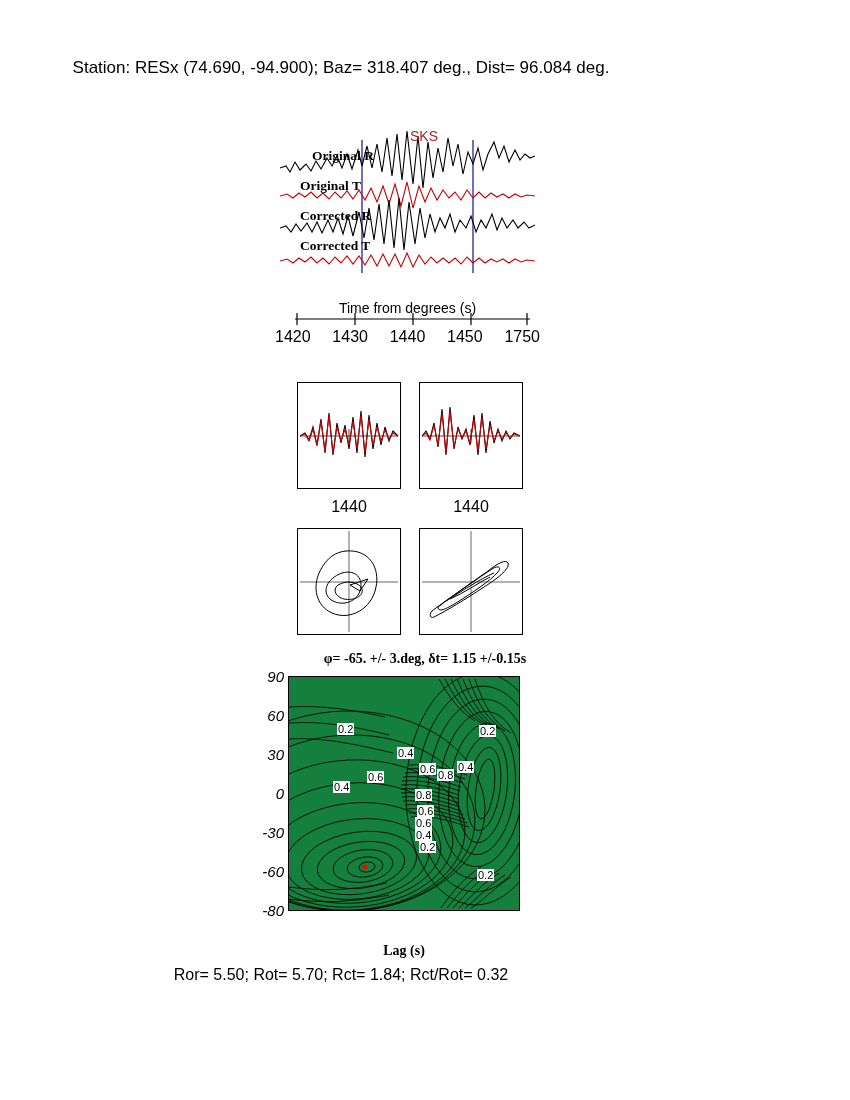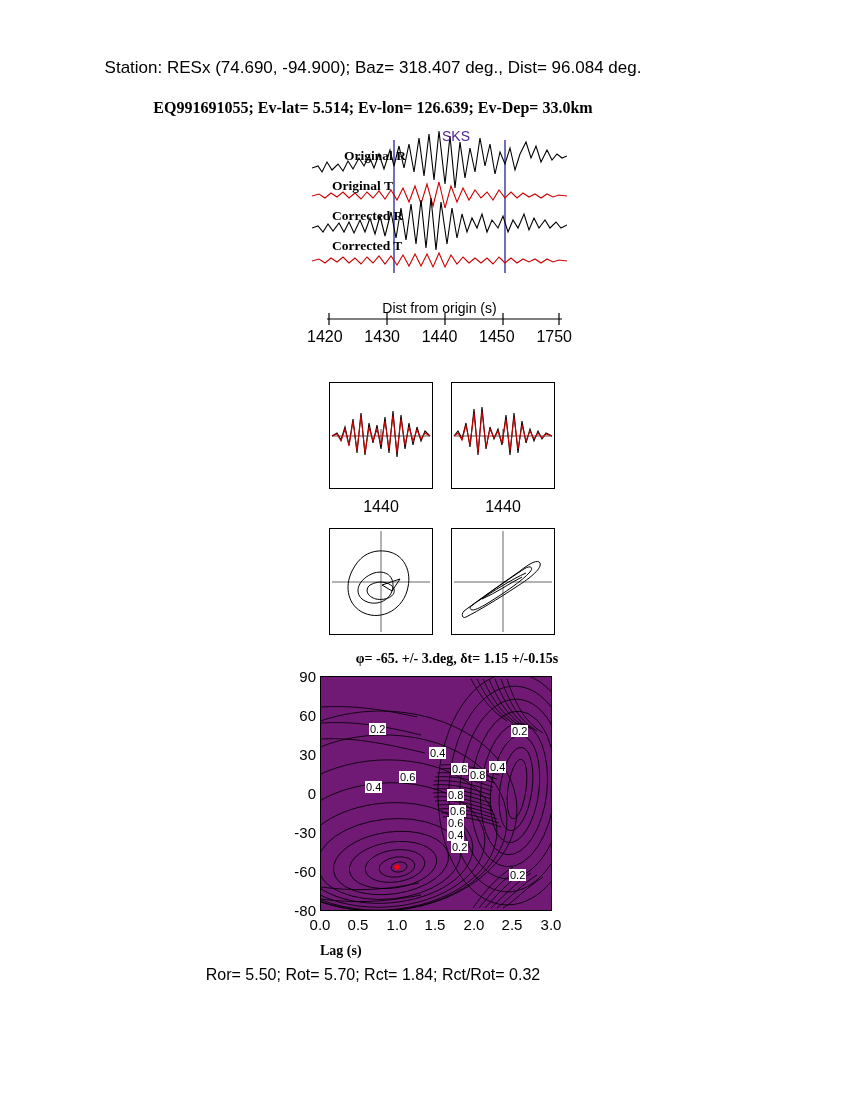--- a/index.html
+++ b/index.html
@@ -12,21 +12,20 @@
     height: 1100px;
     position: relative;
     font-family: "Liberation Sans", sans-serif;
     color: #000000;
     overflow: hidden;
   }
   .page {
     position: relative;
     width: 682px;
     height: 1100px;
-    margin-left: 32px;
   }
   .title-line {
     position: absolute;
     width: 100%;
     text-align: center;
     font-family: "Liberation Sans", sans-serif;
     white-space: nowrap;
   }
   #header-station {
     top: 58px;
@@ -61,21 +60,21 @@
     font-size: 13.5px;
     white-space: nowrap;
   }
   #label-original-r { left: 32px; top: 20px; }
   #label-original-t { left: 20px; top: 50px; }
   #label-corrected-r { left: 20px; top: 80px; }
   #label-corrected-t { left: 20px; top: 110px; }
   #label-sks {
     left: 130px;
     top: 0px;
-    color: #4c1d95;
+    color: #b91c1c;
     font-family: "Liberation Sans", sans-serif;
     font-weight: normal;
     font-size: 14px;
   }
   #time-axis-wrap {
     position: absolute;
     left: 275px;
     top: 300px;
     width: 265px;
     height: 60px;
@@ -129,21 +128,21 @@
     font-weight: bold;
   }
   #contour-panel {
     position: absolute;
     left: 288px;
     top: 676px;
     width: 232px;
     height: 235px;
     border: 1px solid #000;
     box-sizing: border-box;
-    background: #701a75;
+    background: #15803d;
   }
   #contour-ylabel {
     position: absolute;
     left: 238px;
     top: 730px;
     width: 130px;
     text-align: center;
     font-size: 14px;
     font-weight: bold;
     transform: rotate(-90deg);
@@ -157,59 +156,59 @@
     text-align: right;
     font-size: 15px;
     font-family: "Liberation Sans", sans-serif;
   }
   #y-ticks {
     position: absolute;
     left: 244px;
     top: 676px;
     width: 40px;
     height: 235px;
+    font-style: italic;
   }
   #x-ticks {
     position: absolute;
     left: 258px;
     top: 916px;
     width: 292px;
     height: 20px;
   }
   .x-tick-label {
     position: absolute;
     width: 60px;
     text-align: center;
     font-size: 15px;
   }
   #contour-xlabel {
     position: absolute;
     left: 288px;
     top: 943px;
     width: 232px;
-    text-align: left;
+    text-align: center;
     font-size: 14px;
     font-weight: bold;
     font-family: "Liberation Serif", serif;
   }
   .clab {
     position: absolute;
     font-size: 11px;
     background: #fff;
     padding: 0 1px;
     font-family: "Liberation Sans", sans-serif;
   }
 </style>
 </head>
 <body>
 
 <div class="page">
 
   <div class="title-line" id="header-station">Station: RESx (74.690,  -94.900); Baz=  318.407 deg., Dist=   96.084 deg.</div>
-  <div class="title-line" id="header-event">EQ991691055; Ev-lat=   5.514; Ev-lon= 126.639; Ev-Dep= 33.0km</div>
 
   <div id="waveform-panel">
     <svg width="255" height="190" viewBox="0 0 255 190">
 
       <line x1="82" y1="12" x2="82" y2="145" stroke="#3333aa" stroke-width="1.4"></line>
       <line x1="193" y1="12" x2="193" y2="145" stroke="#3333aa" stroke-width="1.4"></line>
 
       <path fill="none" stroke="#000000" stroke-width="1.1" d="M0,40 L6,38 L10,44 L15,34 L20,42 L26,36 L31,43 L36,33 L41,41 L47,30 L52,38 L57,28 L62,40 L67,26 L72,41 L78,22 L82,38 L87,18 L92,40 L97,16 L102,44 L107,10 L112,48 L117,6 L122,52 L127,3 L133,56 L138,8 L143,60 L148,14 L153,50 L158,20 L163,44 L168,10 L173,38 L178,16 L183,46 L188,24 L193,36 L198,20 L203,42 L208,26 L214,14 L219,30 L224,18 L229,34 L235,22 L240,32 L245,26 L250,30 L255,28"></path>
 
       <path fill="none" stroke="#cc0000" stroke-width="1.1" d="M0,68 L7,66 L13,70 L19,65 L25,69 L31,64 L37,70 L43,65 L49,71 L55,64 L61,70 L67,63 L73,71 L79,62 L85,72 L91,60 L97,74 L103,58 L109,76 L115,56 L121,78 L127,54 L133,80 L139,58 L145,74 L151,60 L157,72 L163,62 L169,70 L175,64 L181,72 L187,62 L193,70 L199,64 L205,70 L211,65 L217,69 L223,66 L229,70 L235,66 L241,69 L247,67 L255,68"></path>
@@ -220,21 +219,21 @@
     </svg>
 
     <div class="wf-label" id="label-original-r">Original R</div>
     <div class="wf-label" id="label-original-t">Original T</div>
     <div class="wf-label" id="label-corrected-r">Corrected R</div>
     <div class="wf-label" id="label-corrected-t">Corrected T</div>
     <div class="wf-label" id="label-sks">SKS</div>
   </div>
 
   <div id="time-axis-wrap">
-    <div id="time-axis-label">Dist from origin (s)</div>
+    <div id="time-axis-label">Time from degrees (s)</div>
     <svg width="265" height="14" viewBox="0 0 265 14" style="position:absolute;left:0;top:12px;">
       <line x1="20" y1="7" x2="255" y2="7" stroke="#000" stroke-width="1.2"></line>
       <line x1="22" y1="1" x2="22" y2="13" stroke="#000" stroke-width="1.2"></line>
       <line x1="80" y1="1" x2="80" y2="13" stroke="#000" stroke-width="1.2"></line>
       <line x1="138" y1="1" x2="138" y2="13" stroke="#000" stroke-width="1.2"></line>
       <line x1="196" y1="1" x2="196" y2="13" stroke="#000" stroke-width="1.2"></line>
       <line x1="252" y1="1" x2="252" y2="13" stroke="#000" stroke-width="1.2"></line>
     </svg>
     <div class="tick-label-row">
       <span>1420</span>
@@ -377,27 +376,18 @@
     <div class="clab" style="left:148px; top:92px;">0.8</div>
     <div class="clab" style="left:128px; top:128px;">0.6</div>
     <div class="clab" style="left:44px;  top:104px;">0.4</div>
     <div class="clab" style="left:126px; top:112px;">0.8</div>
     <div class="clab" style="left:126px; top:140px;">0.6</div>
     <div class="clab" style="left:126px; top:152px;">0.4</div>
     <div class="clab" style="left:130px; top:164px;">0.2</div>
     <div class="clab" style="left:188px; top:192px;">0.2</div>
   </div>
 
-  <div id="x-ticks">
-    <div class="x-tick-label" style="left:0px;">0.0</div>
-    <div class="x-tick-label" style="left:38px;">0.5</div>
-    <div class="x-tick-label" style="left:77px;">1.0</div>
-    <div class="x-tick-label" style="left:115px;">1.5</div>
-    <div class="x-tick-label" style="left:154px;">2.0</div>
-    <div class="x-tick-label" style="left:192px;">2.5</div>
-    <div class="x-tick-label" style="left:231px;">3.0</div>
-  </div>
 
   <div id="contour-xlabel">Lag (s)</div>
 
   <div class="title-line" id="footer-stats">Ror= 5.50; Rot= 5.70; Rct= 1.84; Rct/Rot= 0.32</div>
 
 </div>
 
 </body></html>

